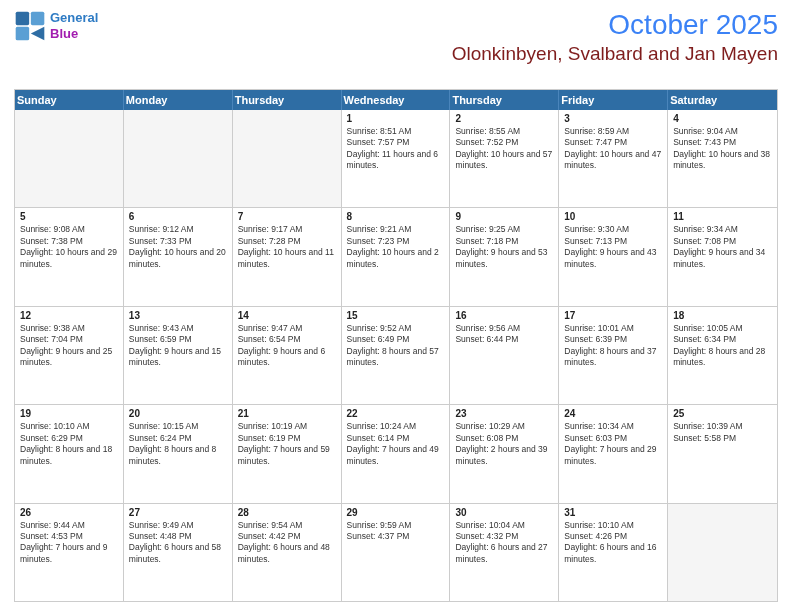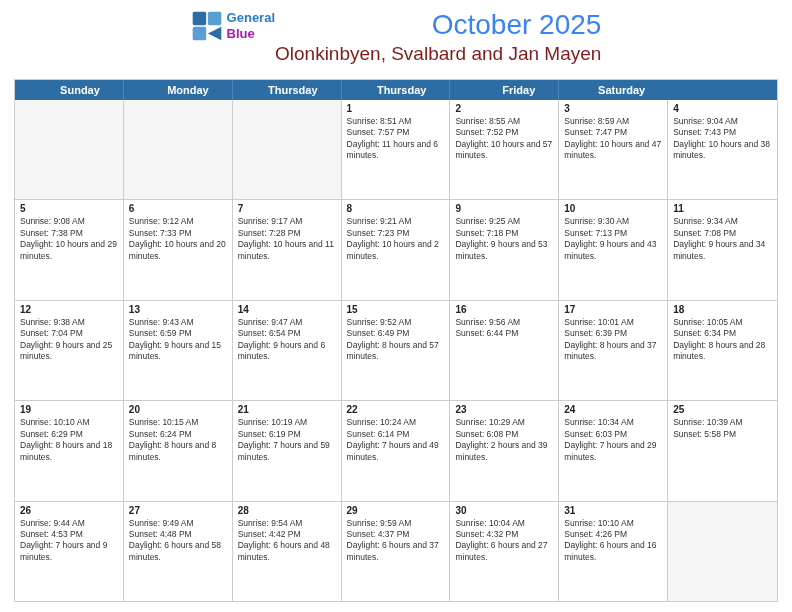--- a/index.html
+++ b/index.html
@@ -14,22 +14,22 @@
       width: 792px;
       height: 612px;
       background: #fff;
       display: flex;
       flex-direction: column;
       padding: 10px 14px 10px 14px;
     }
     .header {
       display: flex;
       align-items: flex-start;
-      justify-content: center;
-      margin-bottom: 14px;
+      justify-content: space-between;
+      margin-bottom: 24px;
     }
     .logo {
       display: flex;
       align-items: center;
       gap: 4px;
     }
     .logo-text {
       font-size: 13px;
       font-weight: bold;
       color: #1a1a2e;
@@ -64,22 +64,22 @@
     }
     .cal-header {
       display: grid;
       grid-template-columns: repeat(7, 1fr);
       background: #2e6da4;
     }
     .cal-header-cell {
       color: #fff;
       font-size: 11px;
       font-weight: bold;
-      padding: 4px 23px;
-      text-align: right;
+      padding: 4px 2px;
+      text-align: left;
       border-right: 1px solid #4a85bb;
     }
     .cal-header-cell:last-child { border-right: none; }
     .cal-body {
       flex: 1;
       display: flex;
       flex-direction: column;
     }
     .cal-row {
       flex: 1;
@@ -134,20 +134,21 @@
       <div class="month-title">October 2025</div>
       <div class="location-title">Olonkinbyen, Svalbard and Jan Mayen</div>
     </div>
   </div>
 
   <div class="calendar">
     <div class="cal-header">
     <div class="cal-header-cell">Sunday</div>
         <div class="cal-header-cell">Monday</div>
         <div class="cal-header-cell">Thursday</div>
+        <div class="cal-header-cell">Wednesday</div>
         <div class="cal-header-cell">Thursday</div>
         <div class="cal-header-cell">Friday</div>
         <div class="cal-header-cell">Saturday</div>
       </div>
     <div class="cal-body">
     <div class="cal-row">
           <div class="cal-cell empty"></div>
           <div class="cal-cell empty"></div>
           <div class="cal-cell empty"></div>
           <div class="cal-cell">
@@ -321,21 +322,20 @@
           <div class="cal-cell">
             <span class="day-num">28</span>
             <span class="cell-line">Sunrise: 9:54 AM</span>
             <span class="cell-line">Sunset: 4:42 PM</span>
             <span class="cell-line">Daylight: 6 hours and 48 minutes.</span>
           </div>
           <div class="cal-cell">
             <span class="day-num">29</span>
             <span class="cell-line">Sunrise: 9:59 AM</span>
             <span class="cell-line">Sunset: 4:37 PM</span>
-            <span class="cell-line">Daylight: 6 hours and 37 minutes.</span>
           </div>
           <div class="cal-cell">
             <span class="day-num">30</span>
             <span class="cell-line">Sunrise: 10:04 AM</span>
             <span class="cell-line">Sunset: 4:32 PM</span>
             <span class="cell-line">Daylight: 6 hours and 27 minutes.</span>
           </div>
           <div class="cal-cell">
             <span class="day-num">31</span>
             <span class="cell-line">Sunrise: 10:10 AM</span>

